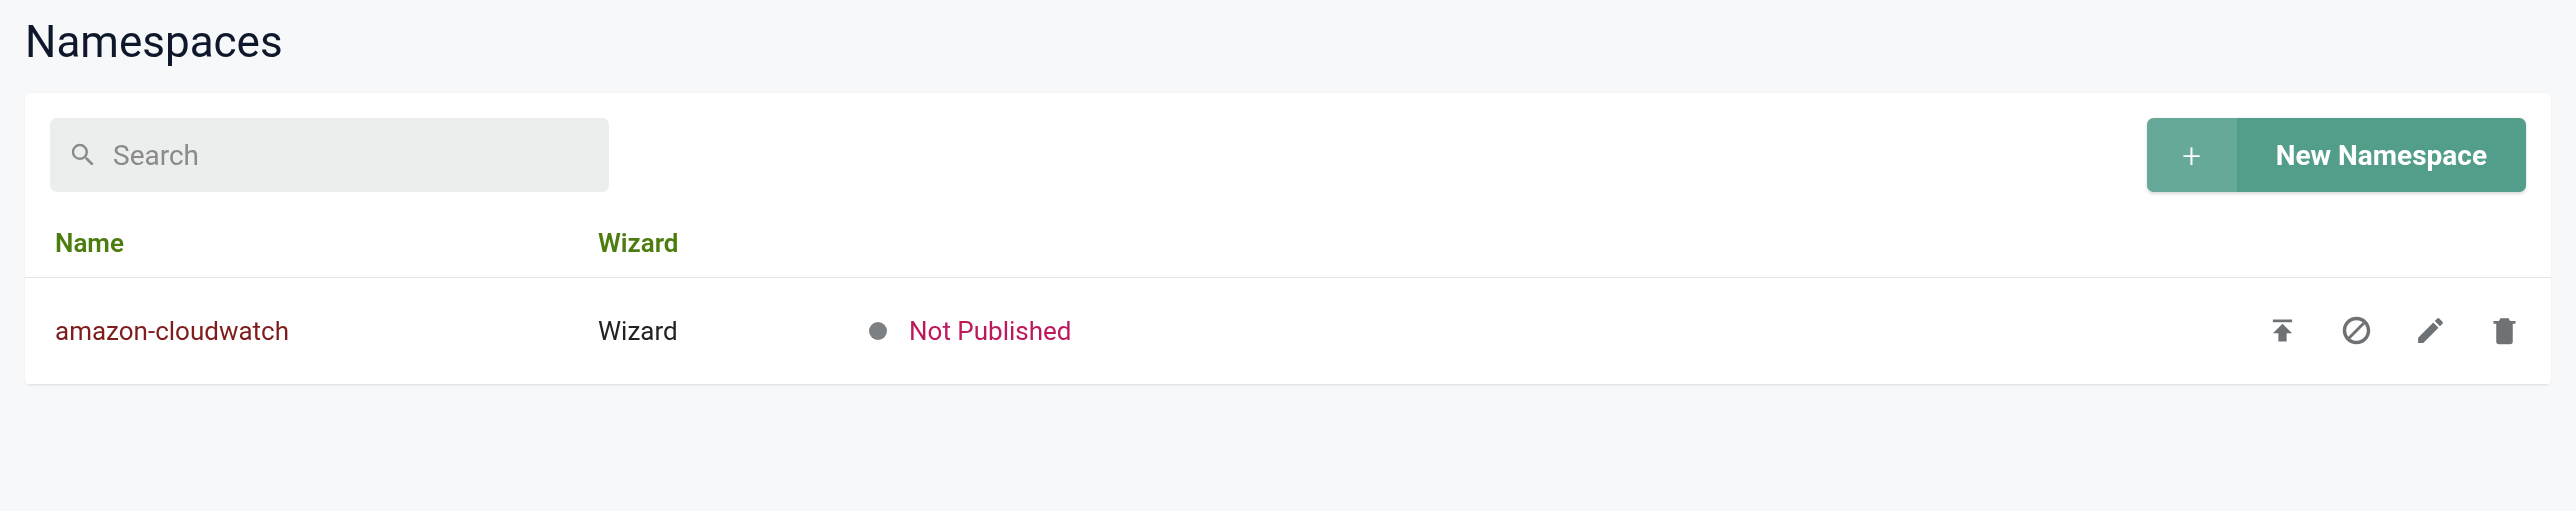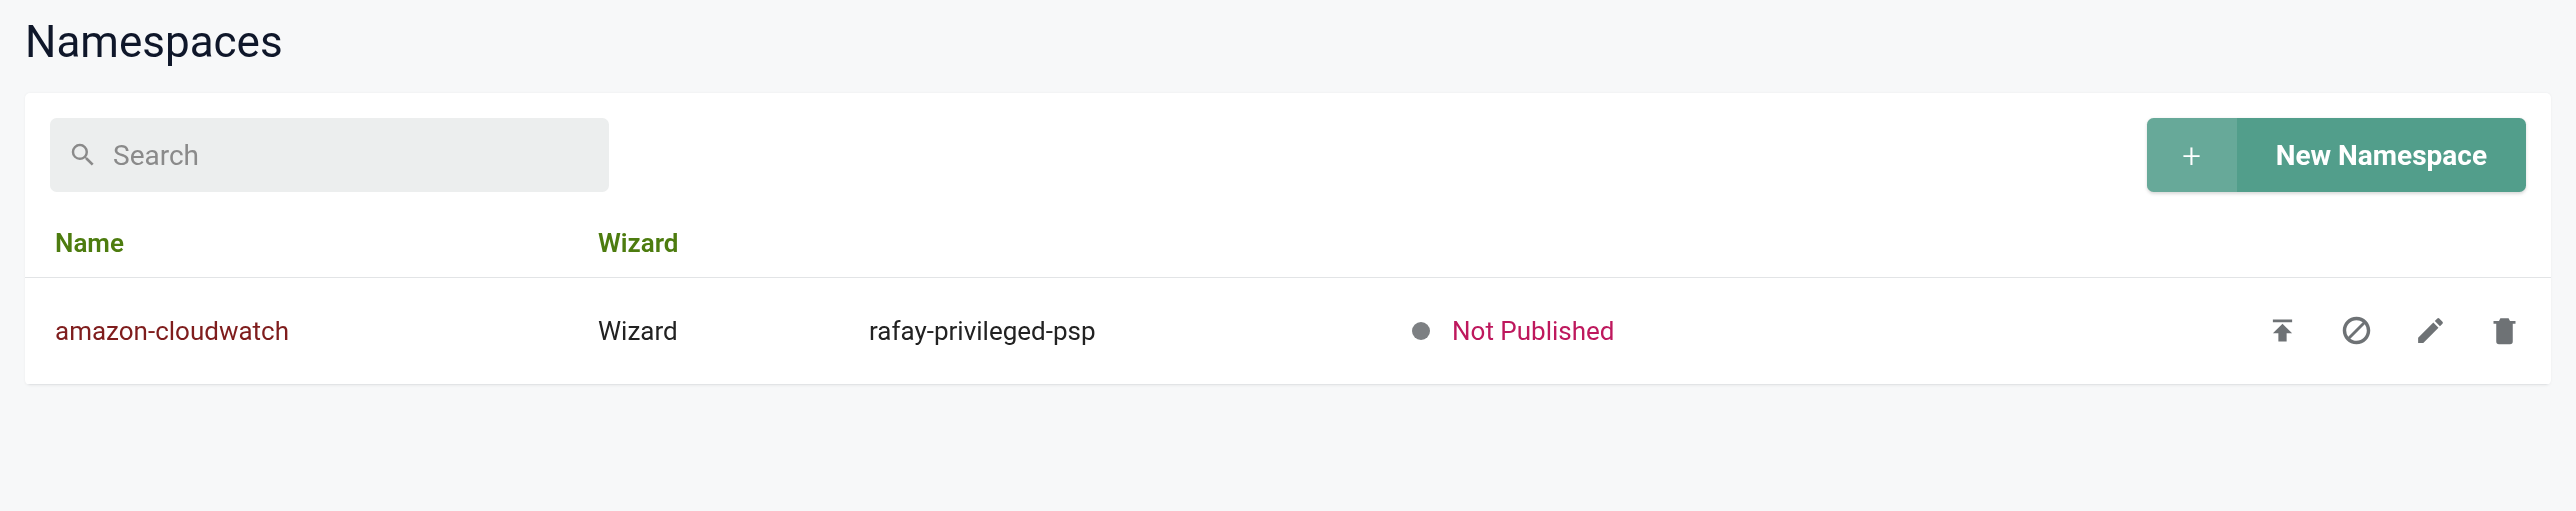--- a/index.html
+++ b/index.html
@@ -182,21 +182,20 @@
         <div class="col-name">Name</div>
         <div class="col-status">Wizard</div>
         <div class="col-actions"></div>
       </div>
 
       <div class="table-row table-body-row">
         <div class="col-name">
           <span class="link">amazon-cloudwatch</span>
         </div>
         <div class="col-type">Wizard</div>
-        <div class="col-psp">rafay-privileged-psp</div>
         <div class="col-status">
           <div class="status">
             <span class="status-dot"></span>
             <span>Not Published</span>
           </div>
         </div>
         <div class="col-actions">
           <span class="action-icon" title="Publish">
             <svg viewBox="0 0 24 24">
                 <path d="M5 4h14v2H5V4zm7 3l-7 7h4v6h6v-6h4l-7-7z"></path>

